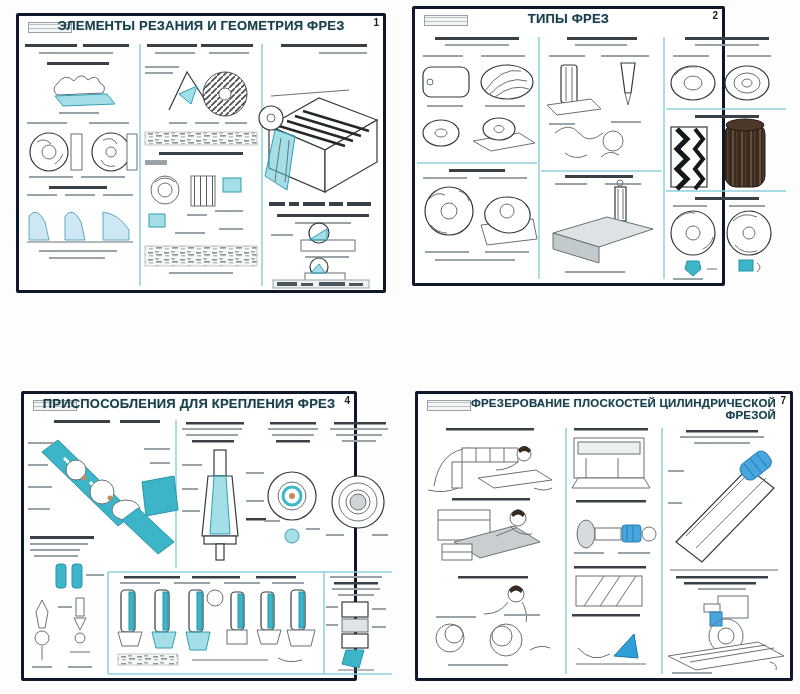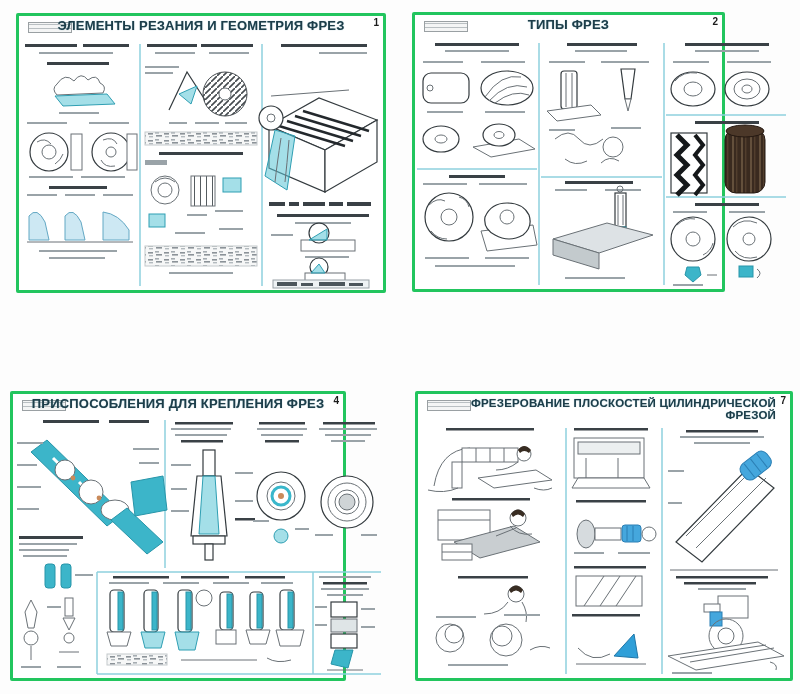--- a/index.html
+++ b/index.html
@@ -1,21 +1,21 @@
 <!DOCTYPE html>
 <html><head>
 <meta charset="utf-8">
 <style>
   html,body{margin:0;padding:0;}
   body{
     width:800px;height:694px;position:relative;background:#fdfdfd;
     font-family:"Liberation Sans", sans-serif;overflow:hidden;
   }
   .board{
-    position:absolute;background:#ffffff;border:3px solid #22c55e;border-radius:2px;
+    position:absolute;background:#ffffff;border:3px solid #0f172a;border-radius:2px;
     box-sizing:border-box;
   }
   .poster-title{
     position:absolute;top:3px;left:14px;right:14px;text-align:center;
     font-weight:bold;color:#1d3d49;font-size:13px;line-height:1.08;
     letter-spacing:.2px;text-transform:uppercase;
     text-shadow:0 0 1px rgba(42,120,140,.55);
     white-space:nowrap;overflow:hidden;
   }
   .board.two-line .poster-title{white-space:normal;font-size:11.5px;text-align:right;}
@@ -184,21 +184,21 @@
       </pattern>
       <pattern id="wood" width="9" height="10" patternUnits="userSpaceOnUse">
         <rect width="9" height="10" fill="#3a2a1f"></rect>
         <rect x="2" width="2" height="10" fill="#64503c"></rect>
         <rect x="6" width="1.4" height="10" fill="#523e2d"></rect>
       </pattern>
     </defs>
   </svg>
 </section>
 
-<section class="board" id="p2" style="left:412px;top:12px;width:313px;height:280px">
+<section class="board" id="p2" style="left:412px;top:6px;width:313px;height:280px">
   <div class="stamp"></div>
   <div class="poster-title">ТИПЫ ФРЕЗ</div>
   <div class="corner-num">2</div>
   <svg class="content" width="373" height="250" viewBox="0 0 373 250">
     <line class="divln" x1="124" y1="4" x2="124" y2="246"></line>
     <line class="divln" x1="249" y1="4" x2="249" y2="246"></line>
     <line class="divln" x1="2" y1="130" x2="122" y2="130"></line>
     <line class="divln" x1="126" y1="138" x2="247" y2="138"></line>
     <line class="divln" x1="251" y1="76" x2="371" y2="76"></line>
     <line class="divln" x1="251" y1="158" x2="371" y2="158"></line>
@@ -295,21 +295,21 @@
       <circle class="s1" cx="334" cy="200" r="6"></circle>
       <path class="s1" d="M318,188 q10,-10 24,-4 M320,212 q8,10 22,6"></path>
       <polygon class="tealF" points="272,228 284,228 286,236 278,243 270,236"></polygon>
       <rect class="tealF" x="324" y="227" width="14" height="11"></rect>
       <path class="s1" d="M292,236 h10 M342,230 q6,4 0,9"></path>
       <rect class="barl" x="258" y="245" width="30" height="2"></rect>
     </g>
   </svg>
 </section>
 
-<section class="board" id="p3" style="left:10px;top:391px;width:336px;height:290px">
+<section class="board" id="p3" style="left:21px;top:391px;width:336px;height:290px">
   <div class="stamp"></div>
   <div class="poster-title">ПРИСПОСОБЛЕНИЯ ДЛЯ КРЕПЛЕНИЯ ФРЕЗ</div>
   <div class="corner-num">4</div>
   <svg class="content" width="370" height="262" viewBox="0 0 370 262">
     <line class="divln" x1="152" y1="4" x2="152" y2="152"></line>
     <line class="divln" x1="84" y1="156" x2="368" y2="156"></line>
     <line class="divln" x1="84" y1="156" x2="84" y2="258"></line>
     <line class="divln" x1="300" y1="156" x2="300" y2="258"></line>
     <line class="divln" x1="84" y1="258" x2="368" y2="258"></line>
 

